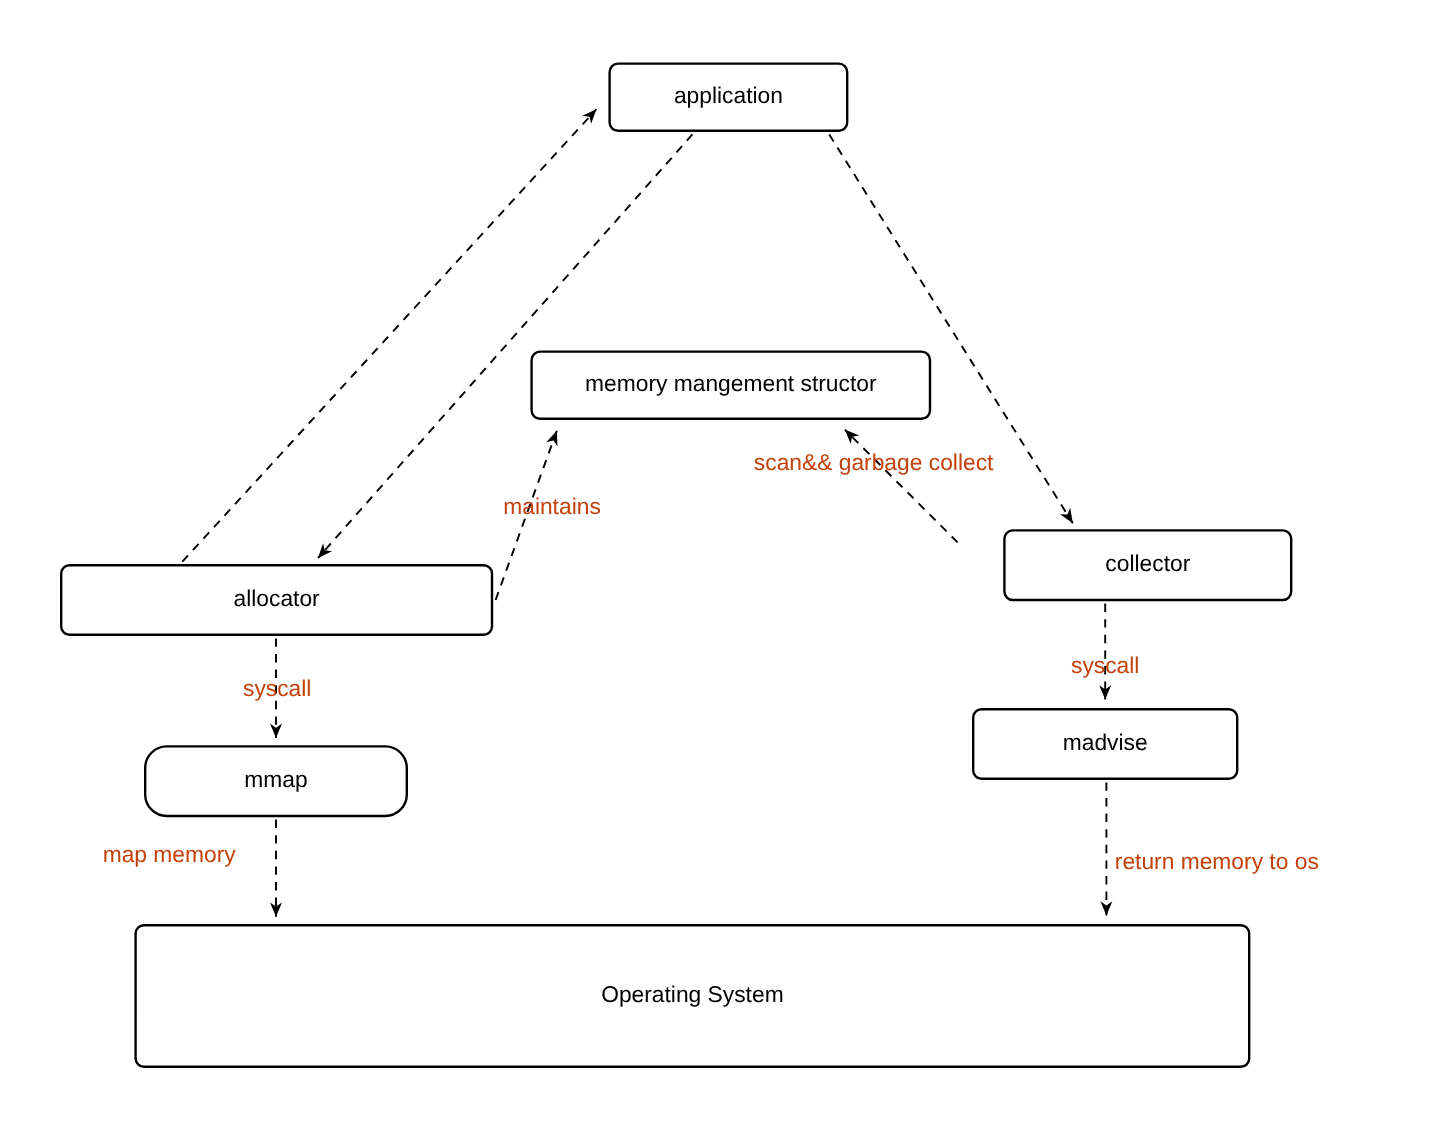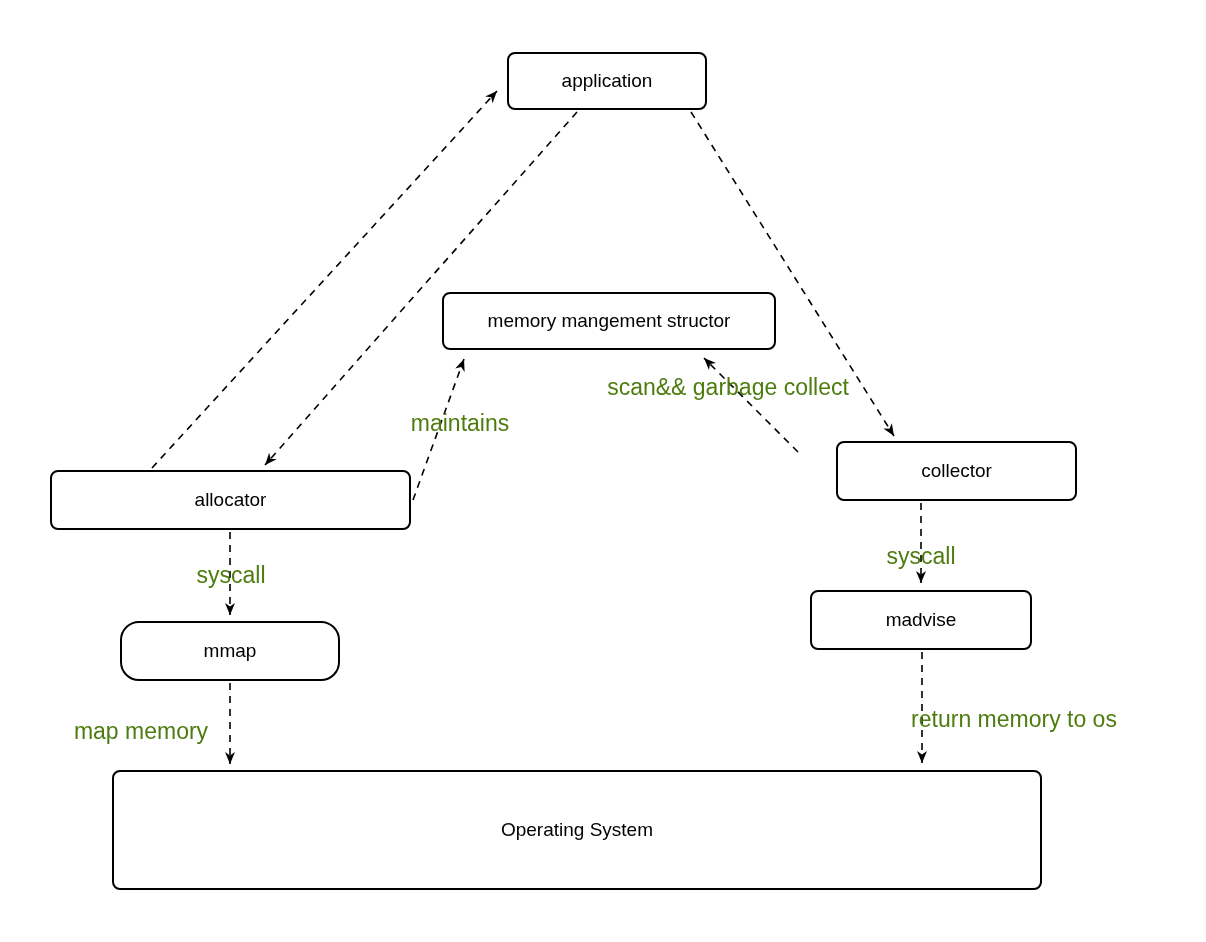--- a/index.html
+++ b/index.html
@@ -48,32 +48,32 @@
   .node-structor    { left: 442px; top: 292px; width: 334px; height: 58px; }
   .node-allocator   { left: 50px;  top: 470px; width: 361px; height: 60px; }
   .node-collector   { left: 836px; top: 441px; width: 241px; height: 60px; }
   .node-mmap        { left: 120px; top: 621px; width: 220px; height: 60px; border-radius: 19px; }
   .node-madvise     { left: 810px; top: 590px; width: 222px; height: 60px; }
   .node-os          { left: 112px; top: 770px; width: 930px; height: 120px; }
 
   .edge-label {
     position: absolute;
     transform: translate(-50%, -50%);
-    font-size: 23px;
-    color: #4d7c0f;
+    font-size: 19px;
+    color: #c2410c;
     white-space: nowrap;
     z-index: 3;
     background: transparent;
     text-align: center;
   }
   .label-maintains     { left: 460px;  top: 423px; }
   .label-scan          { left: 728px;  top: 387px; }
   .label-syscall-left  { left: 231px;  top: 575px; }
   .label-syscall-right { left: 921px;  top: 556px; }
-  .label-map-memory    { left: 141px;  top: 731px; }
+  .label-map-memory    { left: 141px;  top: 713px; }
   .label-return-memory { left: 1014px; top: 719px; }
 </style>
 </head>
 <body>
 
 <div class="canvas">
 
   <svg class="edges-layer" viewBox="0 0 1206 942" xmlns="http://www.w3.org/2000/svg">
     <defs>
       <marker id="arrow" markerUnits="userSpaceOnUse" markerWidth="14" markerHeight="12" refX="13" refY="6" orient="auto">

